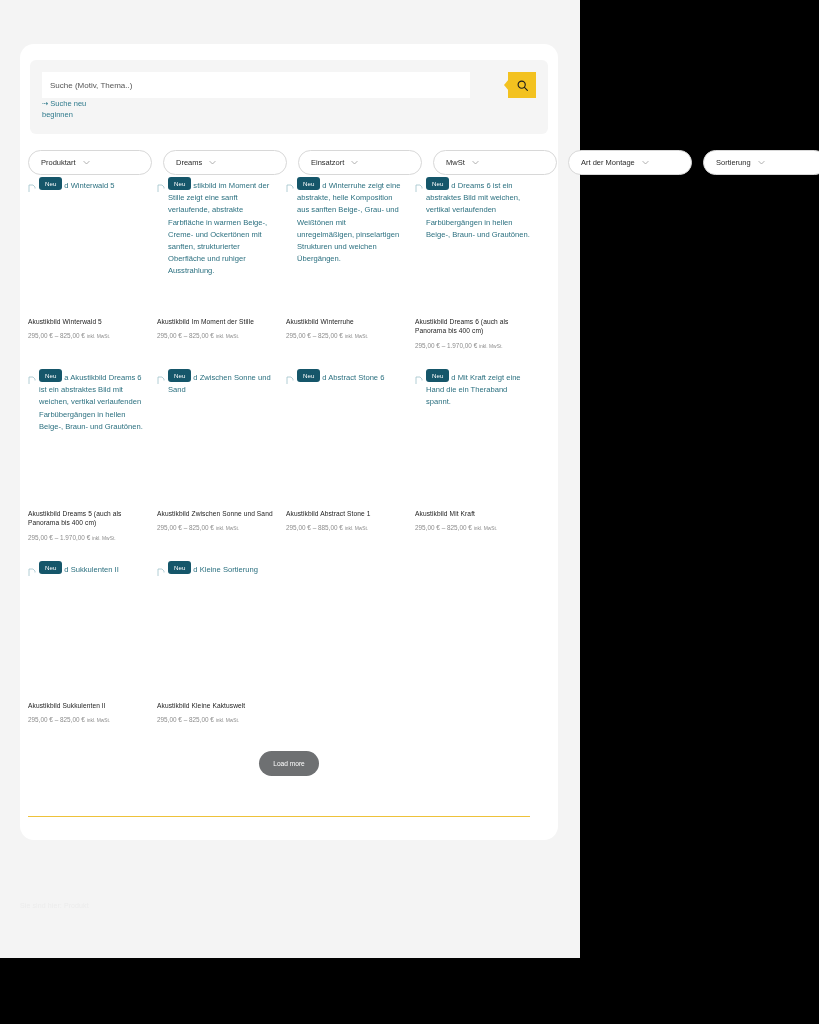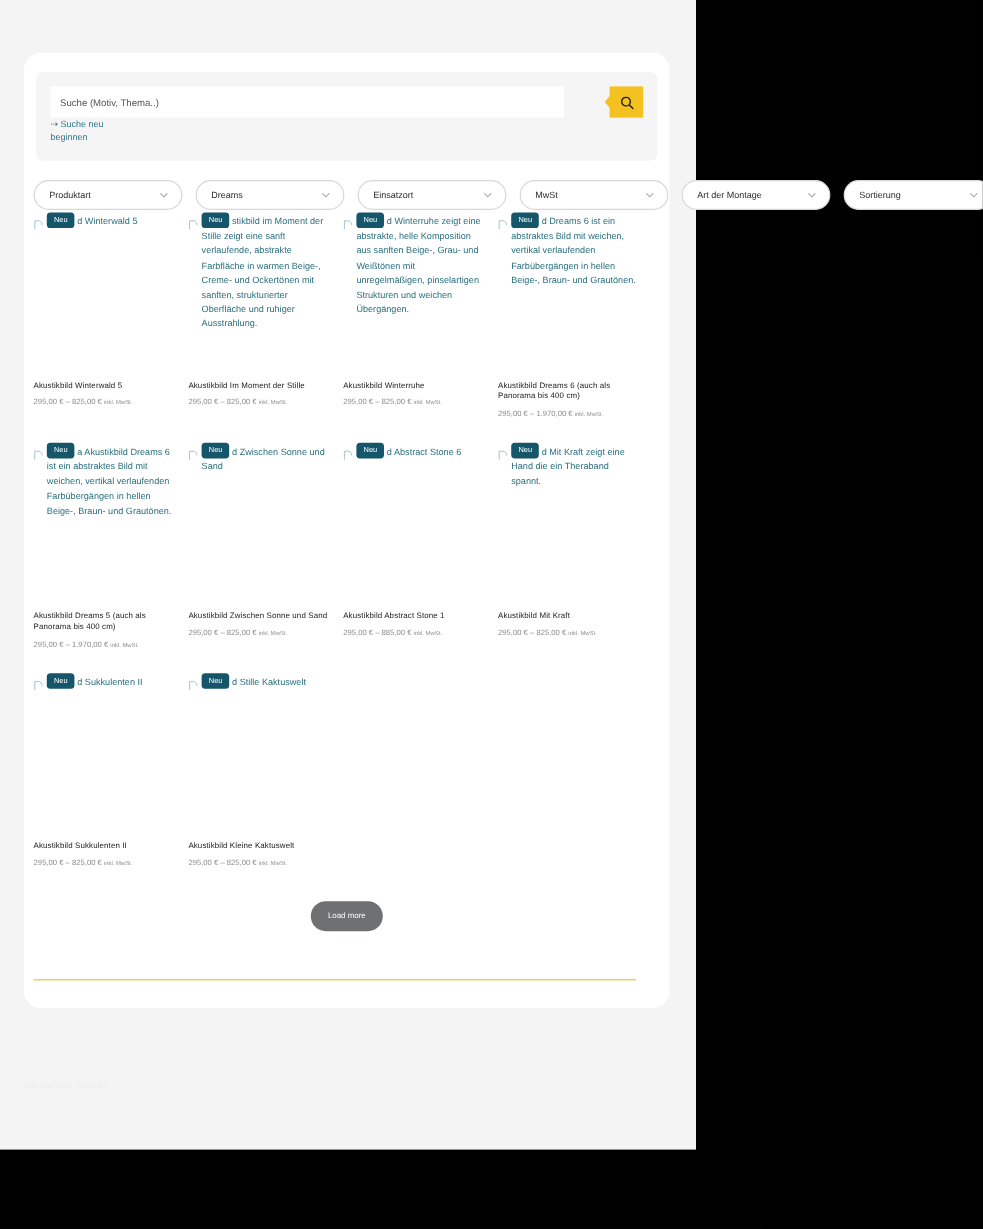--- a/index.html
+++ b/index.html
@@ -120,21 +120,20 @@
     align-items: center;
     z-index: 40;
   }
   .pill {
     height: 25px;
     border: 1px solid #d8d8d8;
     border-radius: 14px;
     background: #ffffff;
     display: flex;
     align-items: center;
-    justify-content: space-between;
     padding: 0 10px 0 12px;
     box-sizing: border-box;
     font-size: 7.5px;
     color: #2b2b2b;
     cursor: pointer;
     white-space: nowrap;
   }
   .pill.w1 { width: 124px; }
   .pill .chev {
     width: 9px; height: 9px;
@@ -439,21 +438,21 @@
             <div class="p-title">Akustikbild Sukkulenten II</div>
             <div class="p-price"><span>295,00 € – 825,00 €</span> <span class="tax">inkl. MwSt.</span></div>
           </div>
         </div>
         <div class="card">
           <div class="media">
             <span class="broken-icon"><svg viewBox="0 0 16 18" fill="none" stroke="currentColor" stroke-width="1.6">
                 <path d="M2,16 L2,2 L10,2"></path>
                 <path d="M10,2 L14,6 L14,9"></path>
               </svg></span>
-            <div class="broken"><span class="badge">Neu</span><span>d Stille Kaktuswelt</span></div>
+            <div class="broken"><span class="badge">Neu</span><span>d Kleine Sortierung</span></div>
           </div>
           <div class="info">
             <div class="p-title">Akustikbild Kleine Kaktuswelt</div>
             <div class="p-price"><span>295,00 € – 825,00 €</span> <span class="tax">inkl. MwSt.</span></div>
           </div>
         </div>
       </div>
 
     <button id="loadmore">Load more</button>
 

